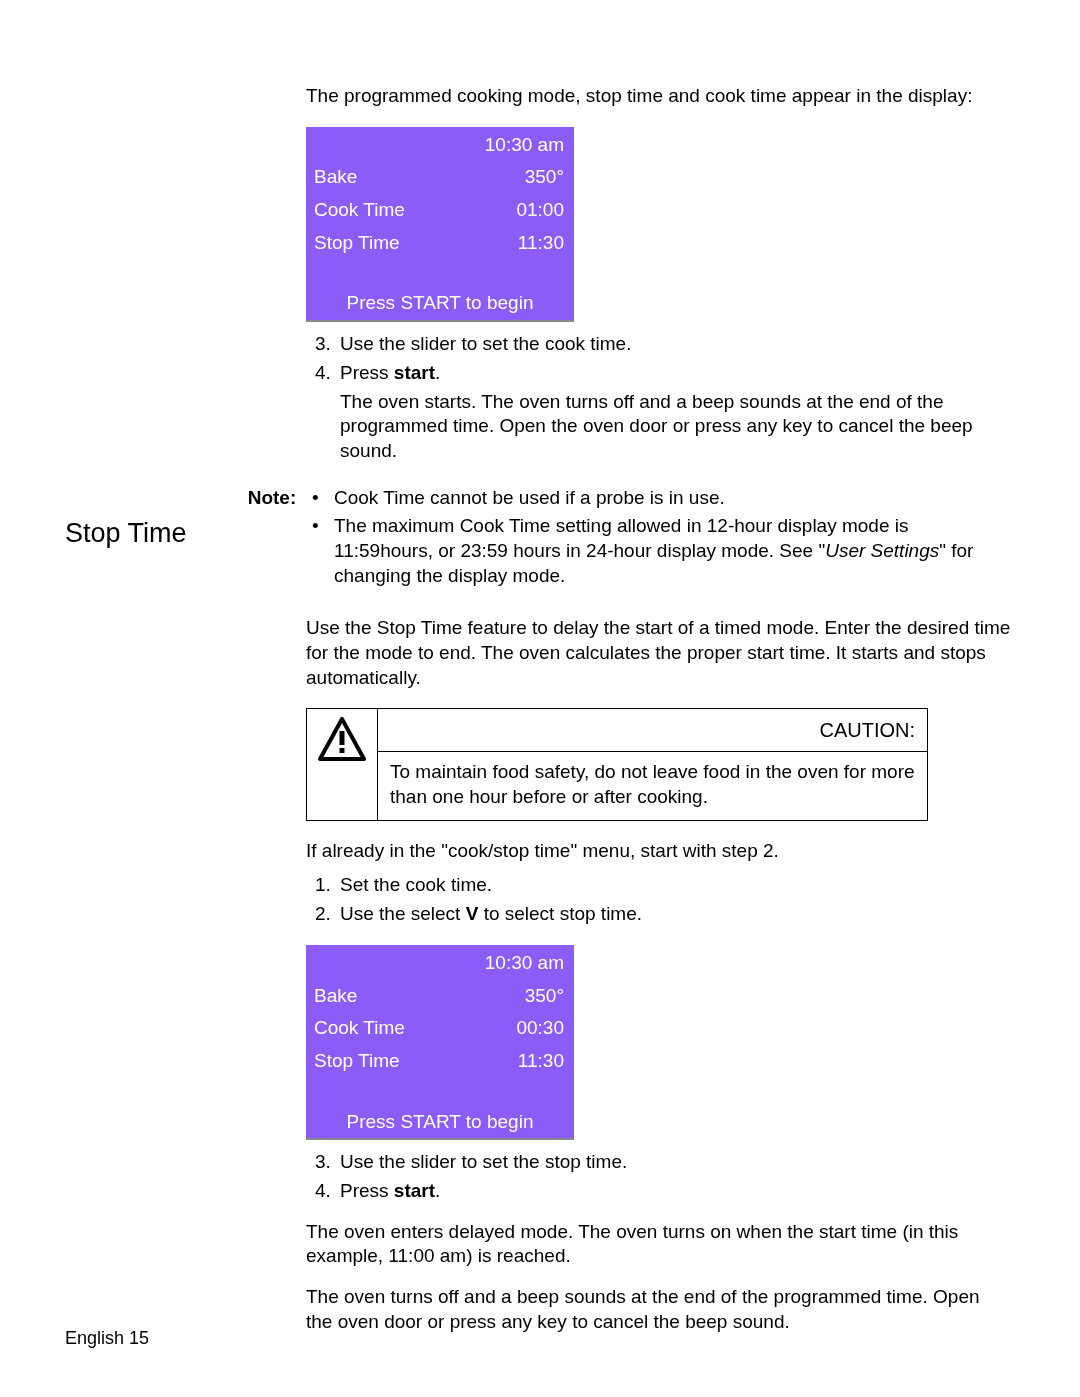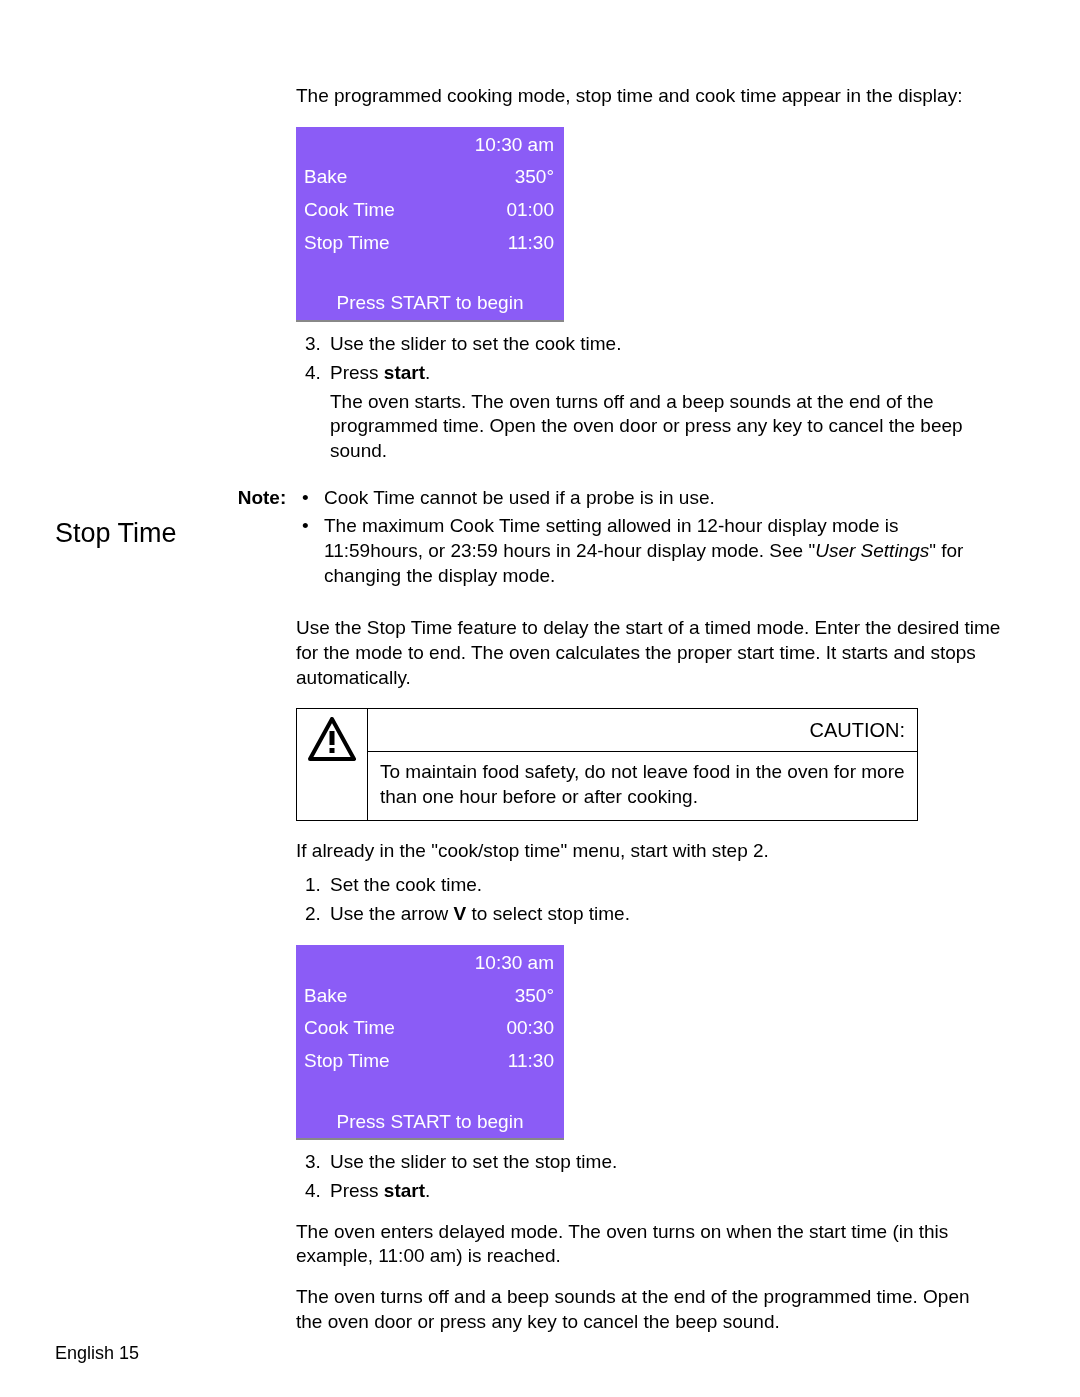--- a/index.html
+++ b/index.html
@@ -10,20 +10,21 @@
     color: #000;
   }
   .page {
     width: 979px;
     height: 1397px;
     position: relative;
     box-sizing: border-box;
     padding: 84px 55px 40px 29px;
     font-size: 19px;
     line-height: 1.3;
+    margin-left: 10px;
   }
   .content-col {
     margin-left: 267px; 
     width: 705px;
   }
   .display-panel {
     width: 268px;
     background: #8b5cf6;
     color: #fff;
     font-size: 19px;
@@ -117,21 +118,21 @@
   }
   .caution-body {
     padding: 8px 12px 10px 12px;
   }
   .bold { font-weight: bold; }
   .italic { font-style: italic; }
   .para { margin-top: 16px; }
   .page-footer {
     position: absolute;
     left: 55px;
-    bottom: 32px;
+    bottom: 47px;
     font-size: 18px;
   }
 </style>
 </head>
 <body>
 
 <div class="page">
 
   <div class="content-col">
 
@@ -202,21 +203,21 @@
     </div>
 
     <div class="para">If already in the "cook/stop time" menu, start with step 2.</div>
 
 
     <ol class="steps" start="1">
       <li>
         <span>Set the cook time.</span>
       </li>
       <li>
-        <span>Use the arrow </span><span class="bold">V</span><span> to select stop time.</span>
+        <span>Use the select </span><span class="bold">V</span><span> to select stop time.</span>
       </li>
     </ol>
 
     <div class="display-panel">
       <div class="row clock-row">
         <span>10:30 am</span>
       </div>
       <div class="row">
         <span>Bake</span>
         <span>350°</span>

